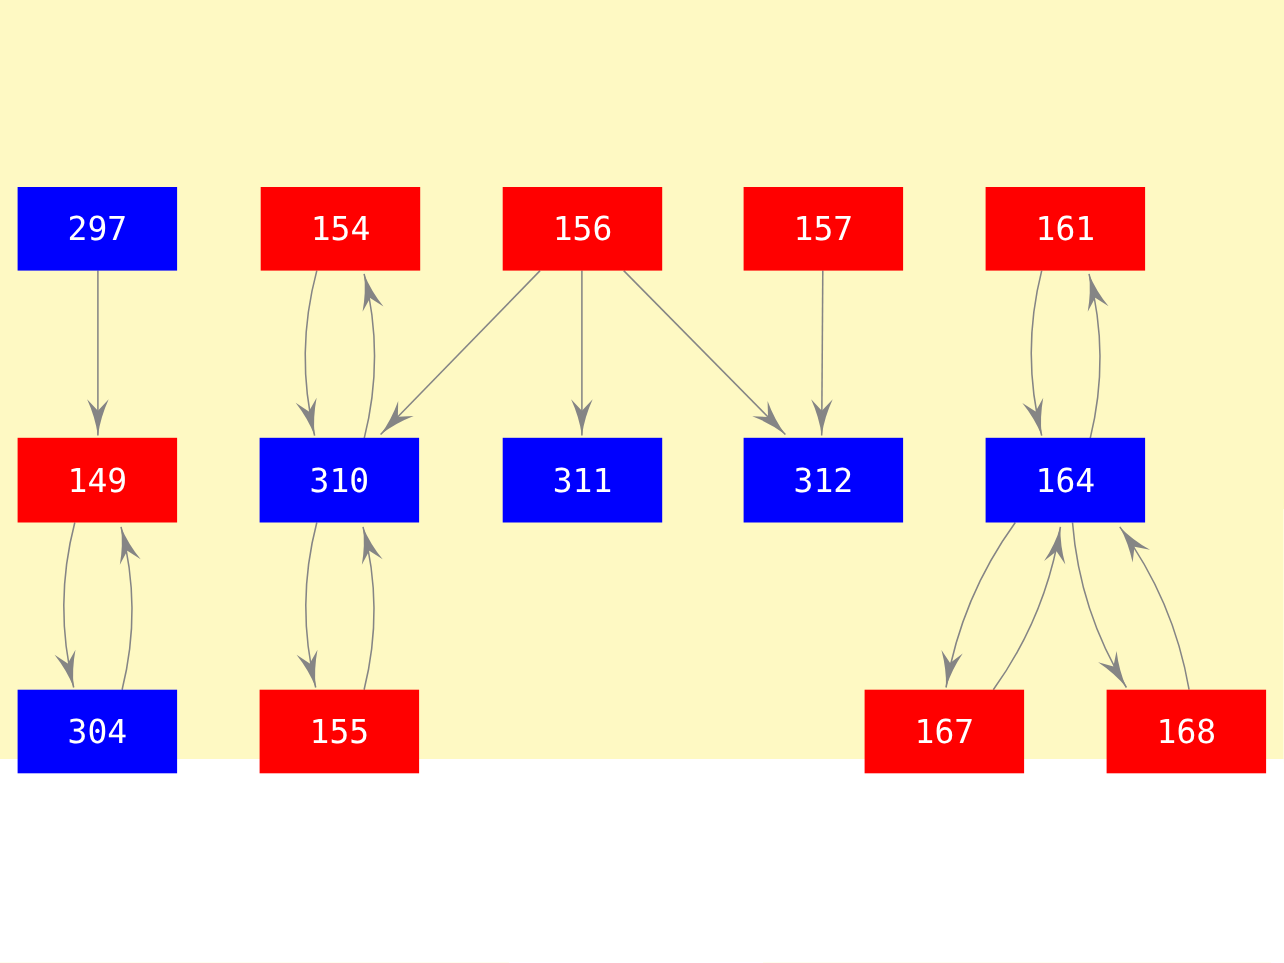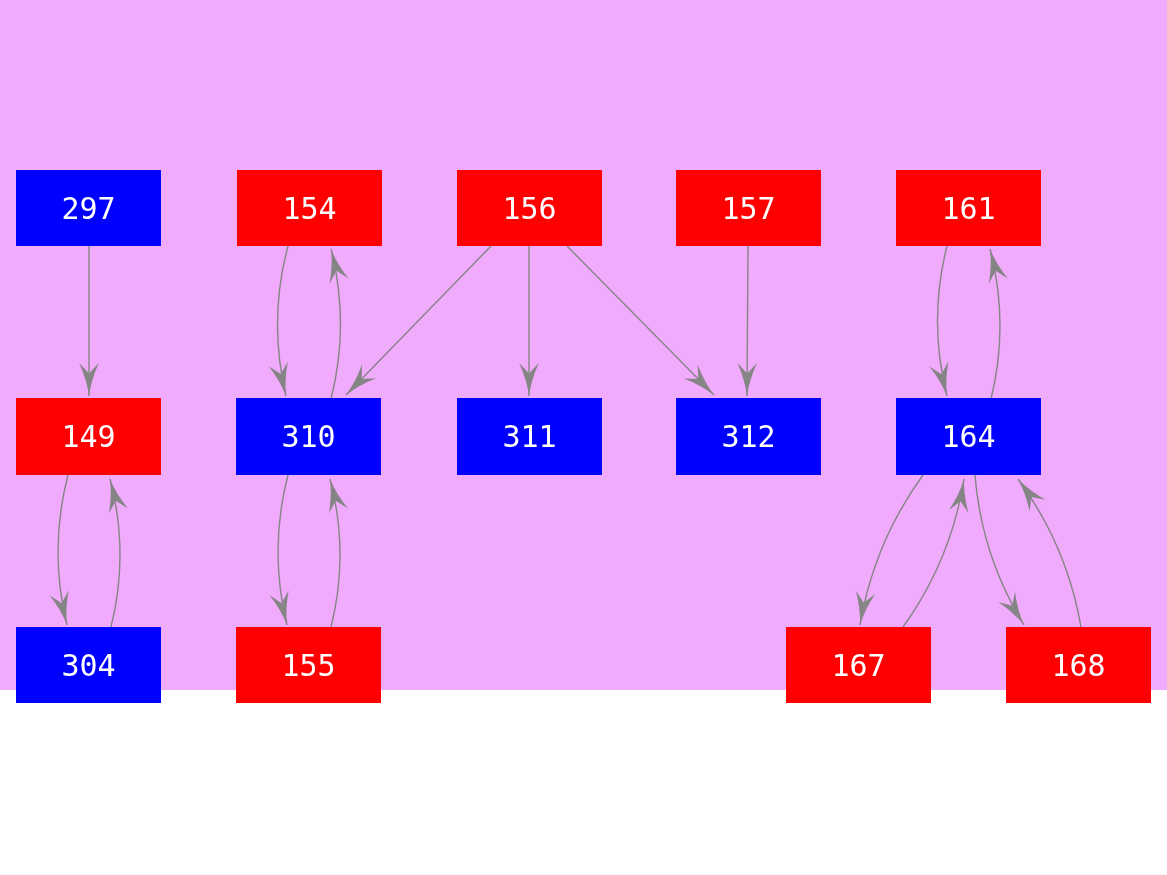--- a/index.html
+++ b/index.html
@@ -7,21 +7,21 @@
     padding: 0;
     background: #ffffff;
     width: 1167px;
     height: 875px;
     overflow: hidden;
   }
   .diagram-wrap {
     position: relative;
     width: 1167px;
     height: 690px;
-    background: #f0abfc;
+    background: #fef9c3;
   }
   svg {
     display: block;
   }
   .node-label {
     font-family: "DejaVu Sans Mono", monospace;
     font-size: 30px;
   }
 </style>
 </head>

